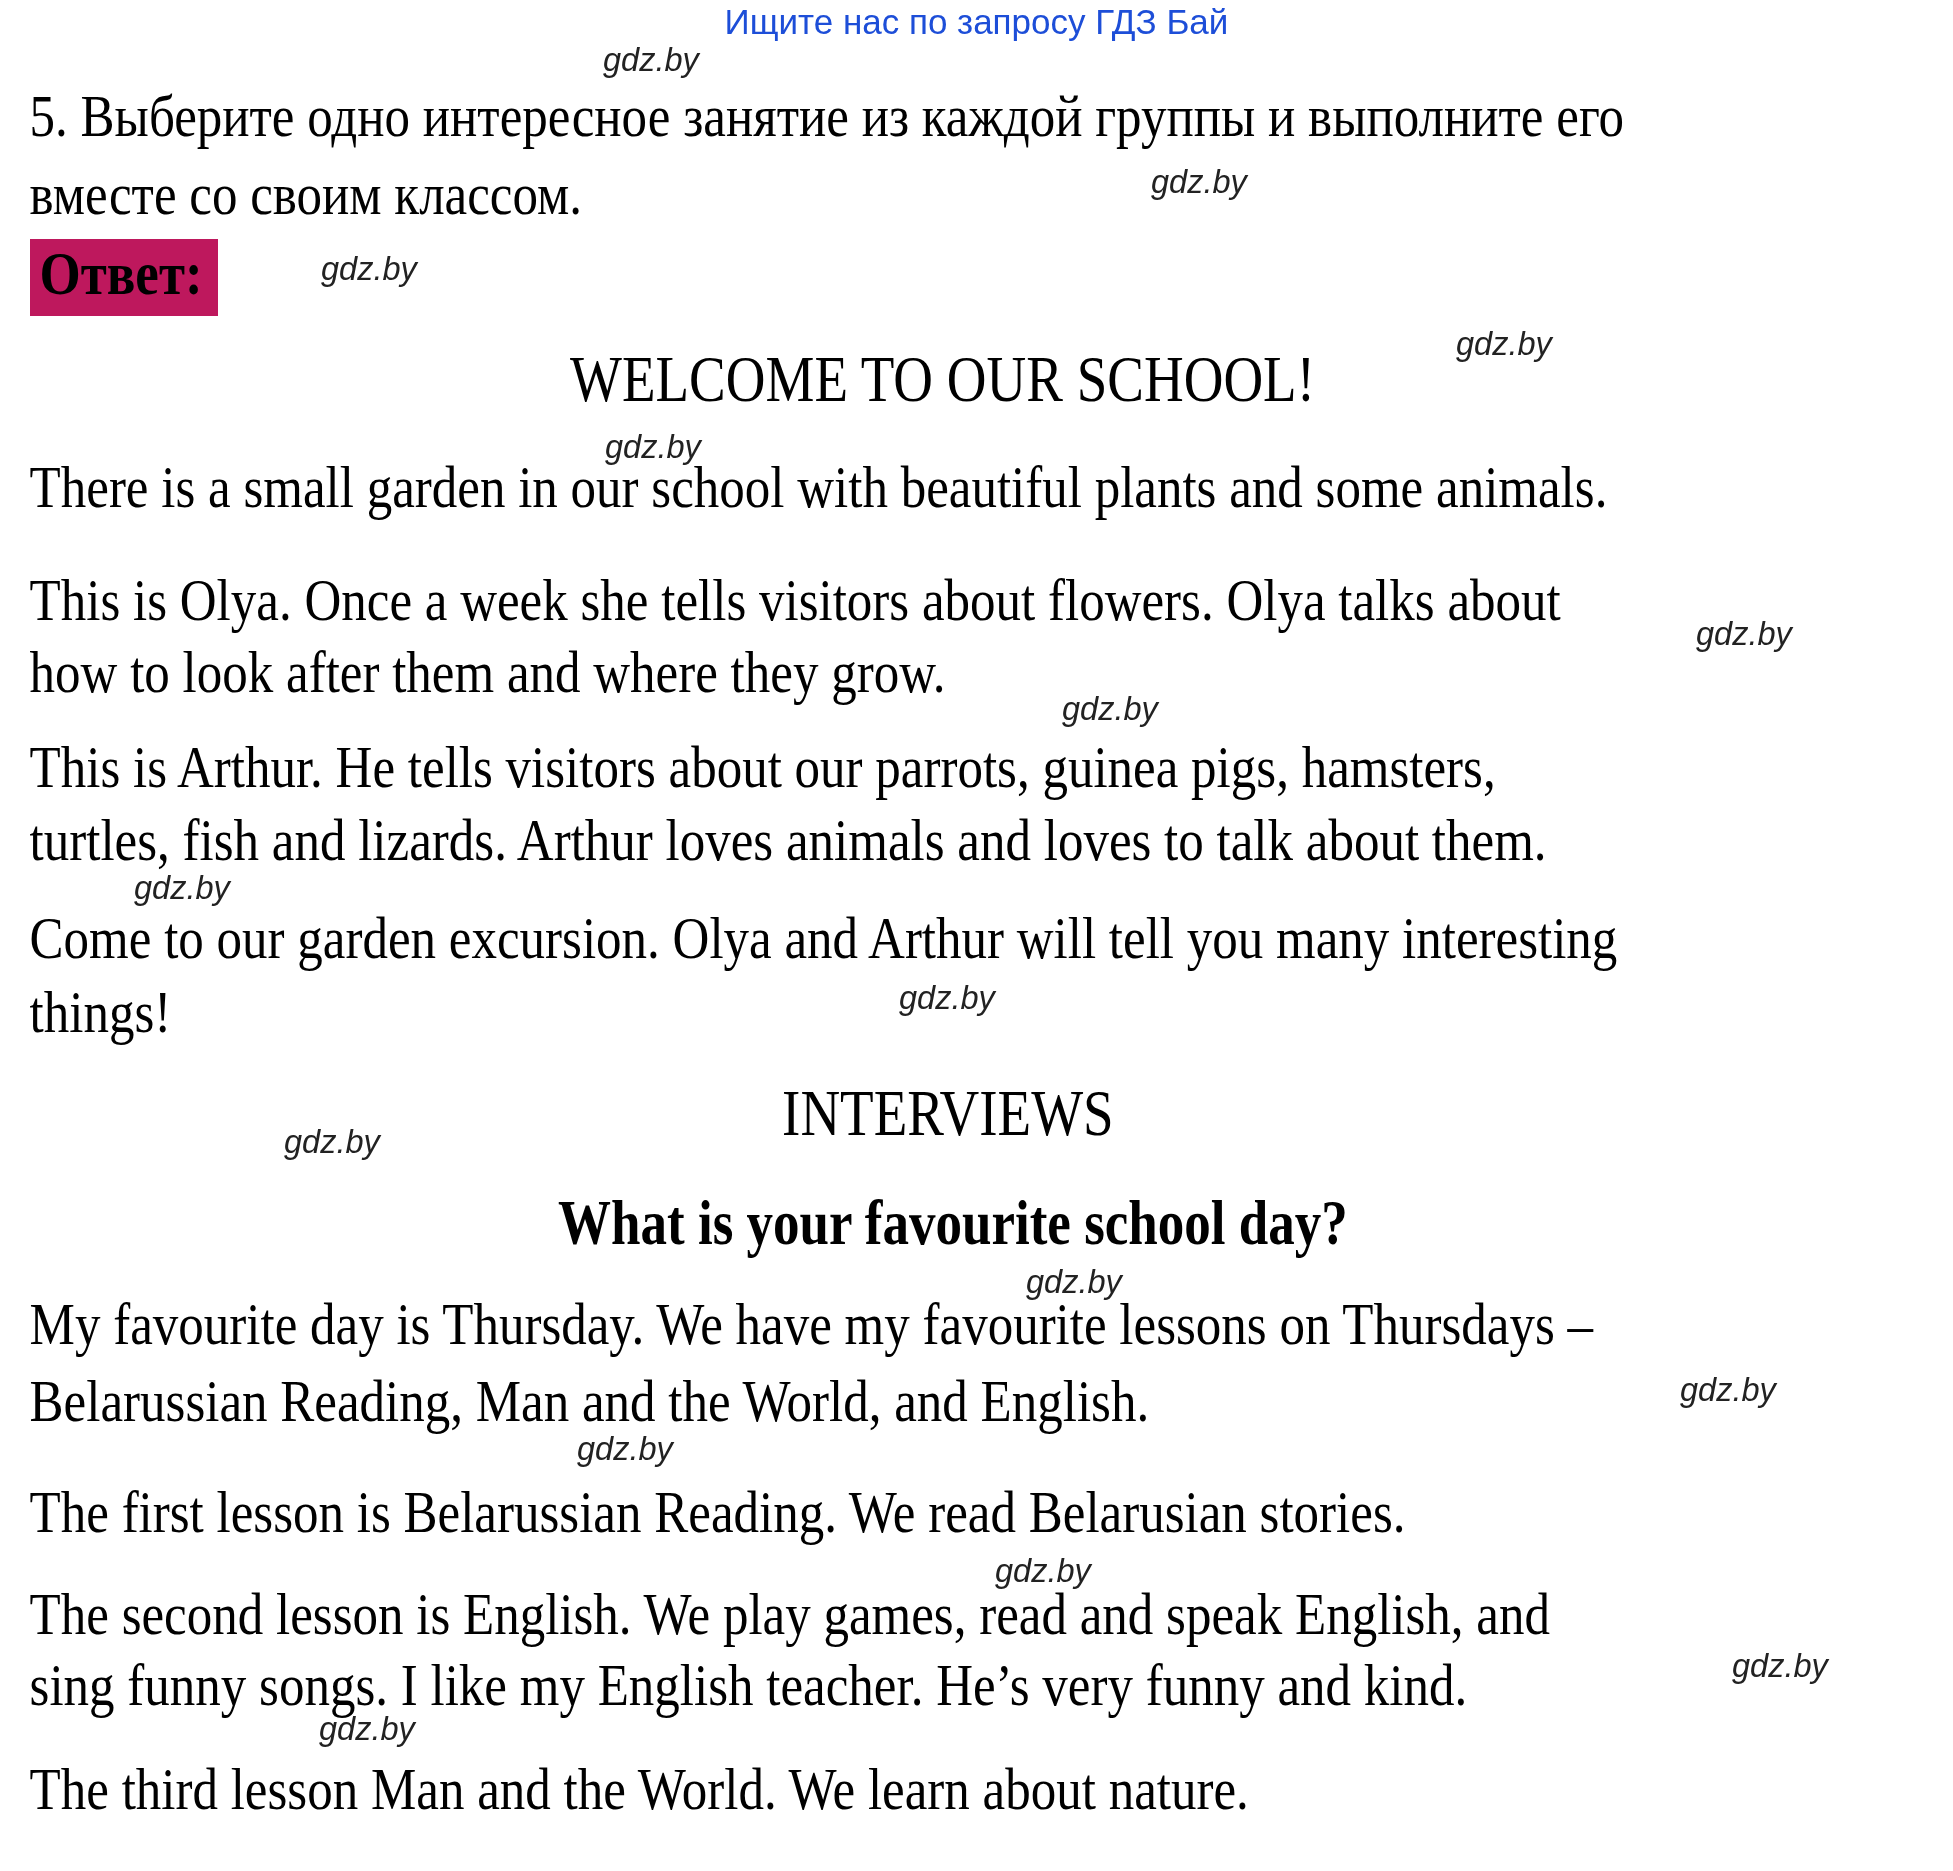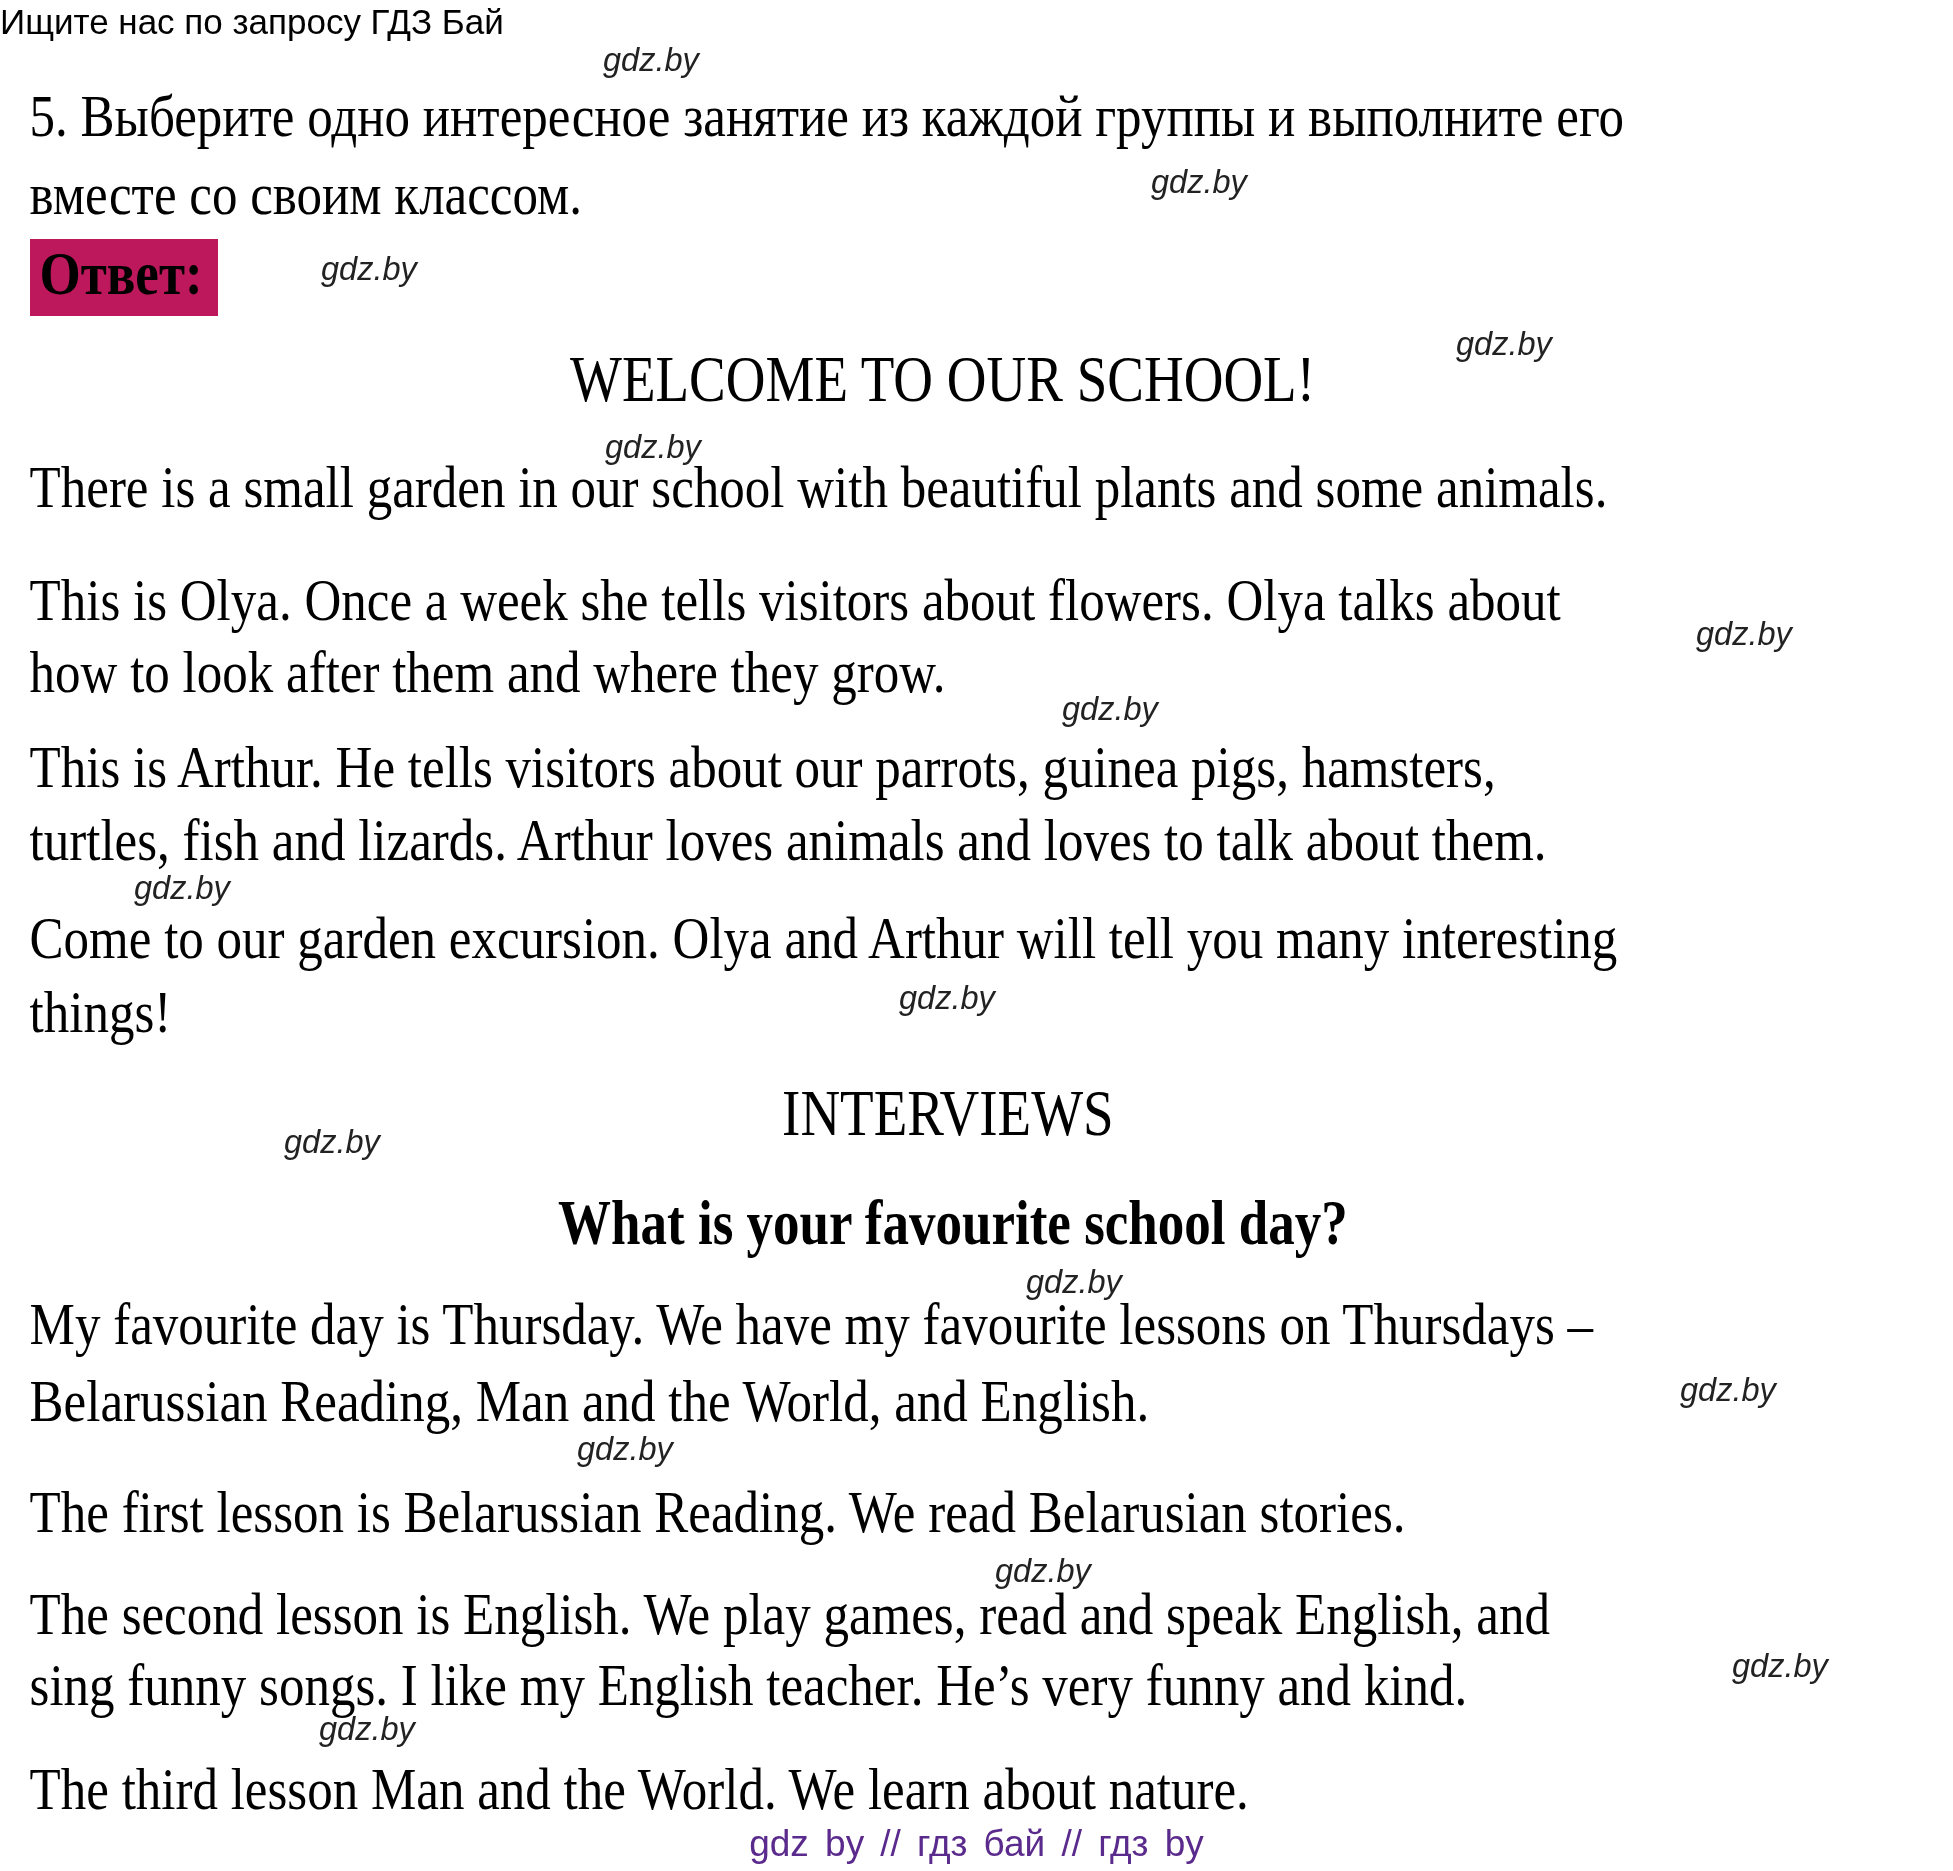--- a/index.html
+++ b/index.html
@@ -45,25 +45,25 @@
     font-family:"Liberation Sans", sans-serif;
     font-size:32.5px;
     line-height:39px;
     color:#222222;
     white-space:nowrap;
     font-style:italic;
   }
   .promo{
     position:absolute;
     top:2px;left:0;width:100%;
-    text-align:left;
+    text-align:center;
     font-family:"Liberation Sans", sans-serif;
     font-size:35px;
     line-height:39px;
-    color:#000000;
+    color:#1d4ed8;
     white-space:nowrap;
   }
   .answer-box{
     position:absolute;
     left:29.6px;top:239px;
     background:#be185d;
     height:77px;
     padding:0 15.8px 0 9.9px;
   }
   .answer-box .lbl{
@@ -132,16 +132,15 @@
   <div class="cl" style="top:1076px;transform:translateX(-28.6px) scaleY(1.18);">INTERVIEWS</div>
   <div class="cl bold" style="top:1186px;font-size:53px;transform:translateX(-23.6px) scaleY(1.18);">What is your favourite school day?</div>
 
   <div class="bl" style="top:1290px;">My favourite day is Thursday. We have my favourite lessons on Thursdays –</div>
   <div class="bl" style="top:1367px;">Belarussian Reading, Man and the World, and English.</div>
   <div class="bl" style="top:1478px;">The first lesson is Belarussian Reading. We read Belarusian stories.</div>
   <div class="bl" style="top:1580px;">The second lesson is English. We play games, read and speak English, and</div>
   <div class="bl" style="top:1651px;">sing funny songs. I like my English teacher. He’s very funny and kind.</div>
   <div class="bl" style="top:1755px;">The third lesson Man and the World. We learn about nature.</div>
 
-  <div class="footer">gdz by // гдз бай // гдз by</div>
 
 </div>
 
 
 </body></html>

